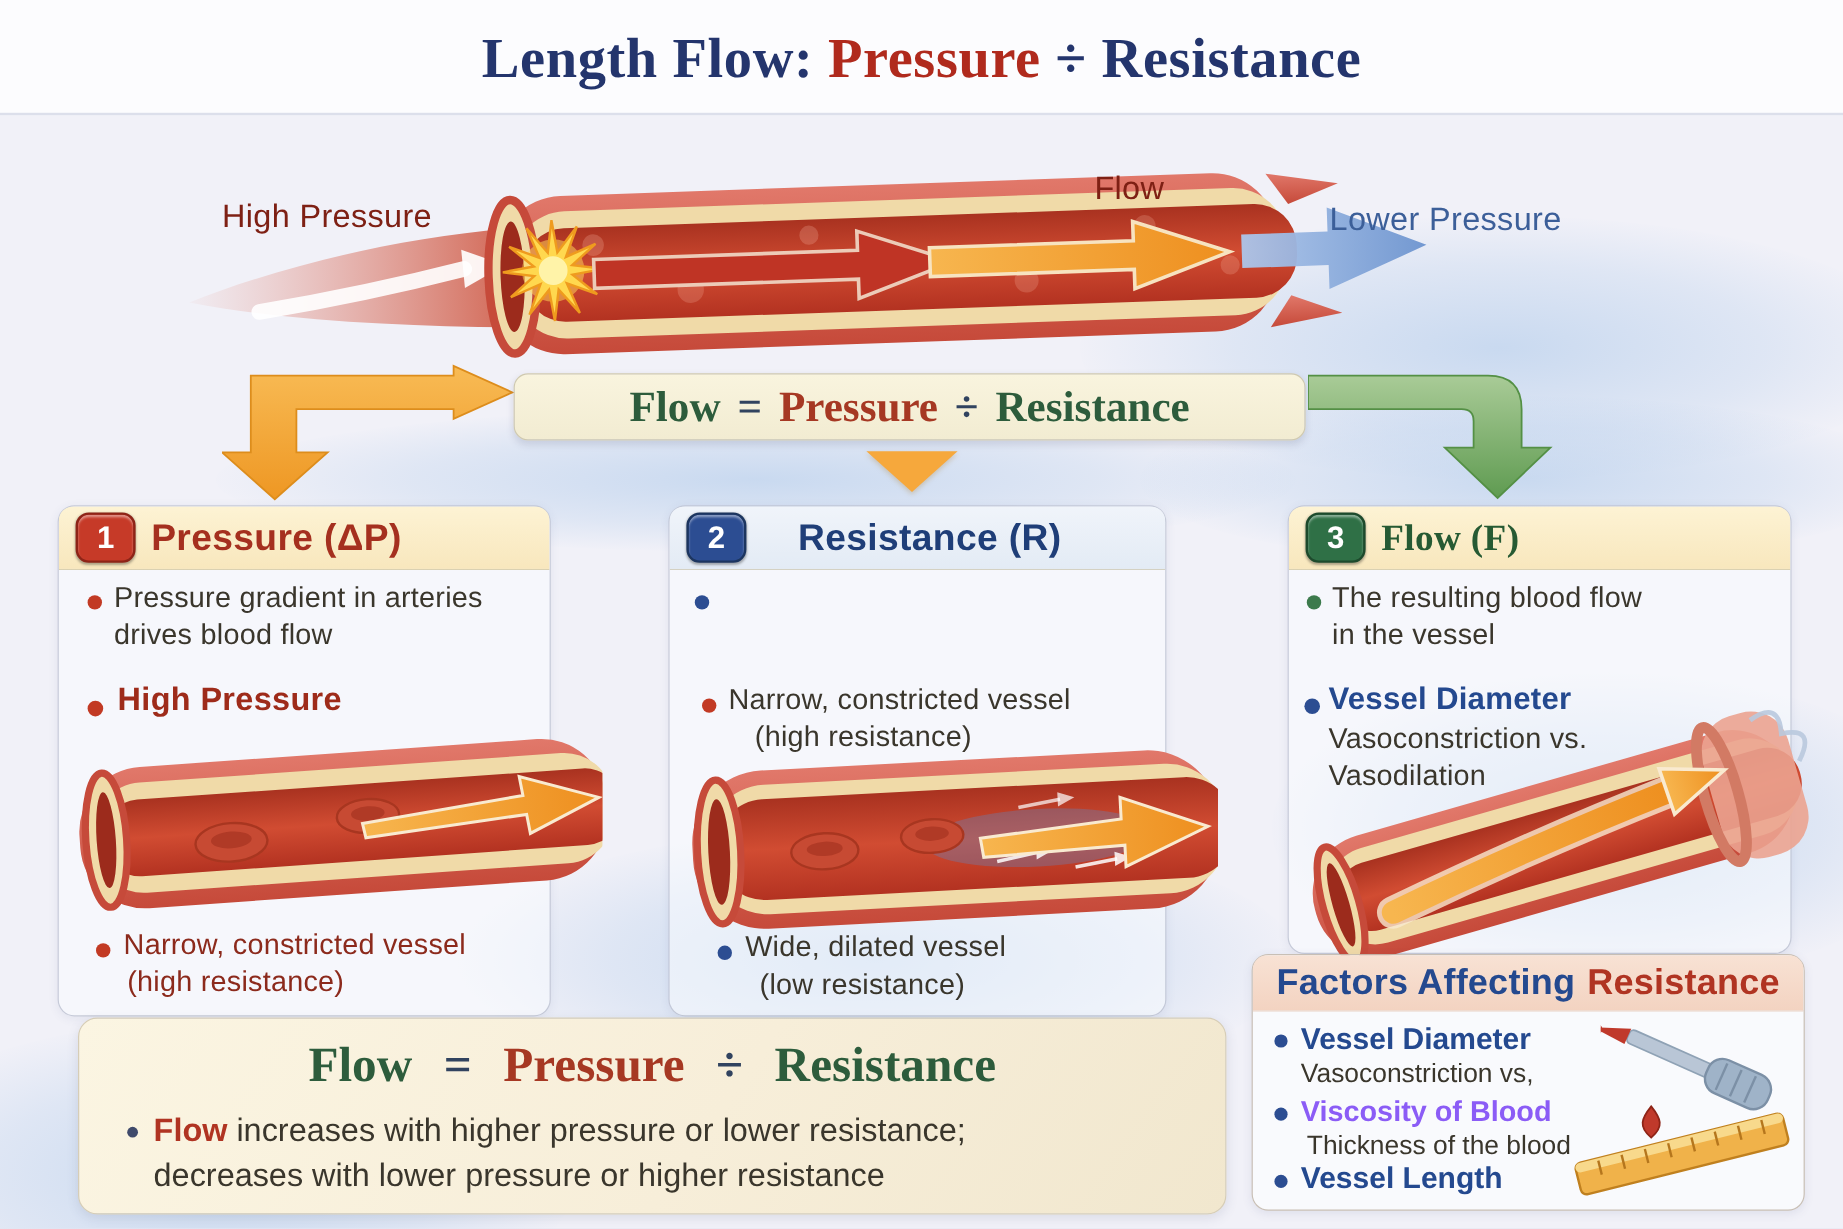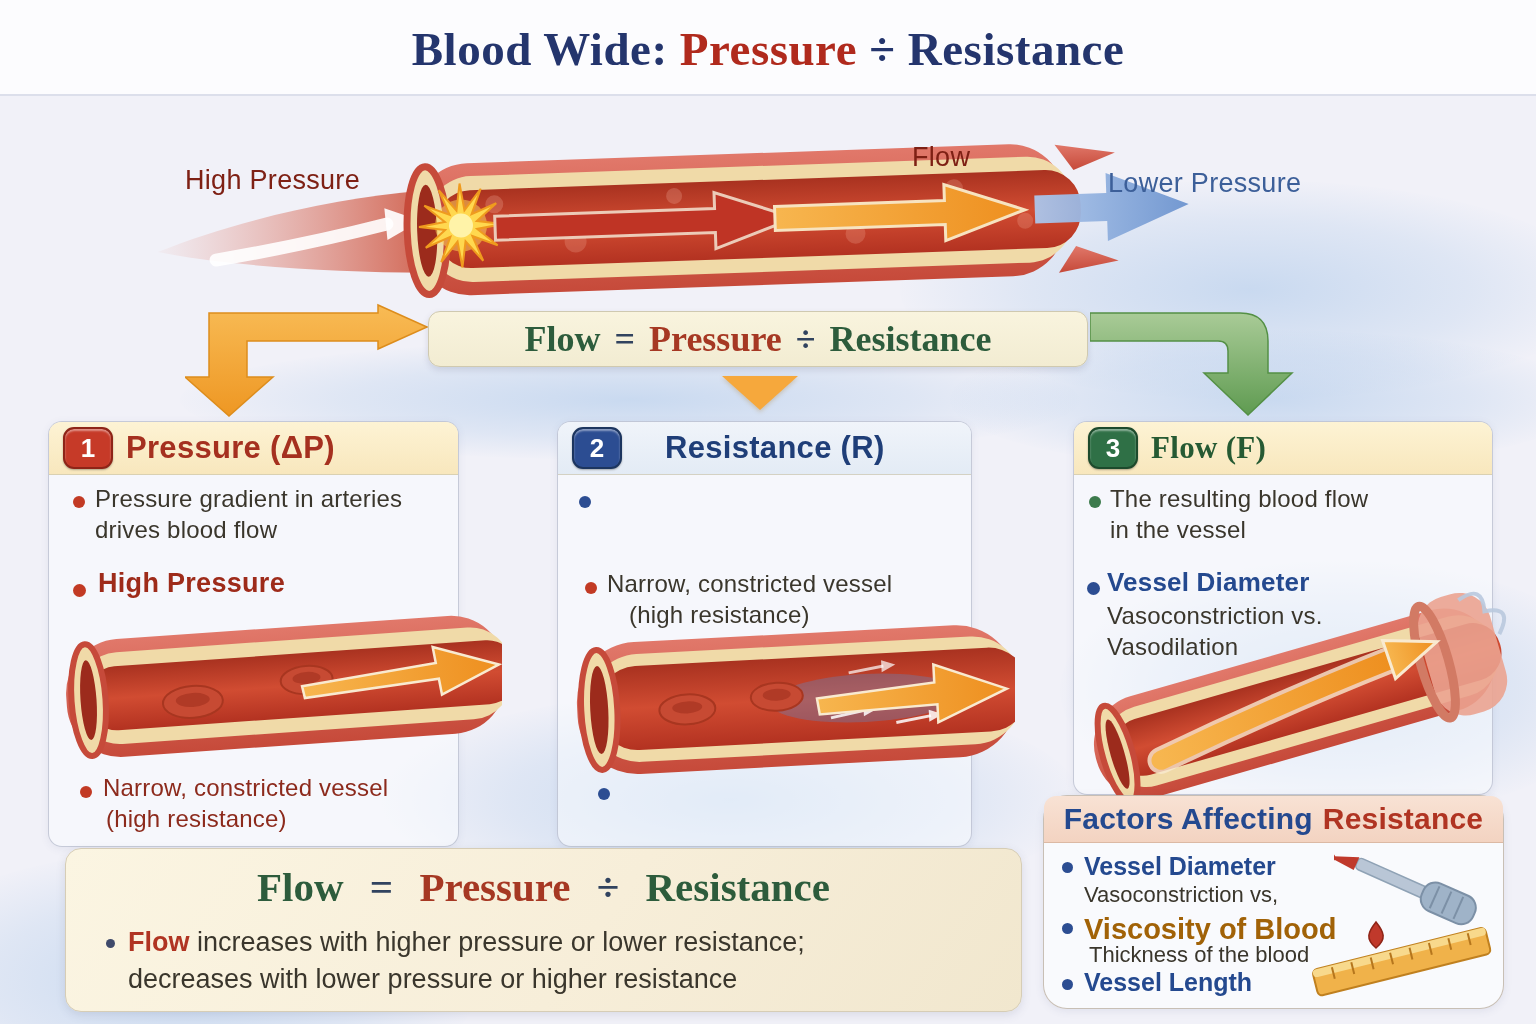--- a/index.html
+++ b/index.html
@@ -57,30 +57,30 @@
   .dot-red{background:#c23a24;}
   .dot-blue{background:#2c4d92;}
   .dot-green{background:#3c7a4c;}
   .dot-navy{background:#3f4a6b;}
   .body-txt{font-size:24px;line-height:31px;color:#3a362c;letter-spacing:.2px;}
   .txt-darkred{color:#8c2a1c;}
   .txt-navyish{color:#27406f;}
   .bold-red{font-size:27px;font-weight:bold;color:#9e2b1a;letter-spacing:.3px;}
   .bold-blue{font-size:26px;font-weight:bold;color:#24498f;letter-spacing:.2px;}
   
-  .factors-box{left:1043px;top:795px;width:459px;height:212px;border-radius:24px;
+  .factors-box{left:1043px;top:795px;width:459px;height:212px;border-radius:14px;
     background:rgba(252,253,255,.72);border:1.5px solid rgba(180,165,150,.7);
     box-shadow:0 2px 8px rgba(70,80,130,.1);}
   .factors-header{position:absolute;left:0;top:0;right:0;height:46px;border-radius:12px 12px 0 0;
     background:linear-gradient(180deg,#f8e2d4,#f3d3c1);border-bottom:1px solid #dcb9a4;
     display:flex;align-items:center;justify-content:center;font-size:30px;font-weight:bold;letter-spacing:.2px;}
   .fh-blue{color:#24498f;margin-right:10px;}
   .fh-red{color:#b03422;}
   .factor-title-blue{font-size:25px;font-weight:bold;color:#24498f;}
-  .factor-title-dark{font-size:29px;font-weight:bold;color:#a16207;}
+  .factor-title-dark{font-size:24px;font-weight:bold;color:#8b5cf6;}
   .factor-sub{font-size:22px;color:#3a362c;}
   
   .summary-box{left:65px;top:848px;width:955px;height:162px;border-radius:16px;
     background:linear-gradient(125deg,#fbf5e2 0%,#f7eed9 55%,#f1e7ce 100%);
     border:1.5px solid #d6cdb6;box-shadow:0 3px 10px rgba(80,85,120,.14);}
   .summary-formula{position:absolute;left:0;top:14px;width:100%;text-align:center;
     font-family:"Liberation Serif",serif;font-size:41px;font-weight:bold;}
   .summary-formula span{margin:0 8px;}
   .sum-line{font-size:27px;line-height:37px;color:#3a362c;font-family:Liberation Sans, sans-serif;}
   .sum-red{color:#b03422;}
@@ -93,21 +93,21 @@
 
   <div class="cloud" style="left:900px;top:180px;width:700px;height:220px;"></div>
   <div class="cloud" style="left:180px;top:340px;width:900px;height:120px;"></div>
   <div class="cloud" style="left:950px;top:330px;width:640px;height:140px;"></div>
   <div class="cloud" style="left:380px;top:690px;width:700px;height:220px;"></div>
   <div class="cloud" style="left:1060px;top:560px;width:560px;height:260px;"></div>
   <div class="cloud" style="left:-120px;top:850px;width:600px;height:260px;"></div>
 
   <div class="abs title-strip"></div>
   <div class="abs main-title">
-    <span class="t-navy">Blood Wide:</span>
+    <span class="t-navy">Length Flow:</span>
     <span class="t-red">Pressure</span>
     <span class="t-navy">÷ Resistance</span>
   </div>
 
   <svg class="abs" style="left:155px;top:138px;" width="1040" height="168" viewBox="0 0 1040 168">
     <defs>
       <linearGradient id="gWall" x1="0" y1="0" x2="0" y2="1">
         <stop offset="0" stop-color="#e1786a"></stop>
           <stop offset="1" stop-color="#c64a3a"></stop>
       </linearGradient>
@@ -263,20 +263,24 @@
         <polygon points="298,84 312,89 298,96" fill="#fff" opacity=".85"></polygon>
       <path d="M330 104 L365 99" stroke="#fff" stroke-width="3" opacity=".85"></path>
         <polygon points="363,93 377,98 363,105" fill="#fff" opacity=".85"></polygon>
       <path d="M285 52 L320 47" stroke="#fff" stroke-width="3" opacity=".7"></path>
         <polygon points="318,41 332,46 318,53" fill="#fff" opacity=".7"></polygon>
       <path d="M252 76 L370 66 V48 L442 76 L372 106 V88 L254 92 Z" fill="url(#gOr)" stroke="#f9ead0" stroke-width="2.5"></path>
     </g>
   </svg>
 
   <span class="dot dot-blue" style="left:598px;top:788px;width:12px;height:12px;"></span>
+  <div class="abs body-txt" style="left:621px;top:774px;">
+    <div>Wide, dilated vessel</div>
+    <div style="padding-left:12px;">(low resistance)</div>
+  </div>
 
   <span class="dot dot-green" style="left:1089px;top:496px;width:12px;height:12px;"></span>
   <div class="abs body-txt" style="left:1110px;top:483px;">
     <div>The resulting blood flow</div>
     <div>in the vessel</div>
   </div>
   <span class="dot dot-blue" style="left:1087px;top:582px;width:13px;height:13px;"></span>
   <div class="abs bold-blue" style="left:1107px;top:567px;">Vessel Diameter</div>
   <div class="abs body-txt" style="left:1107px;top:600px;">
     <div>Vasoconstriction vs.</div>

